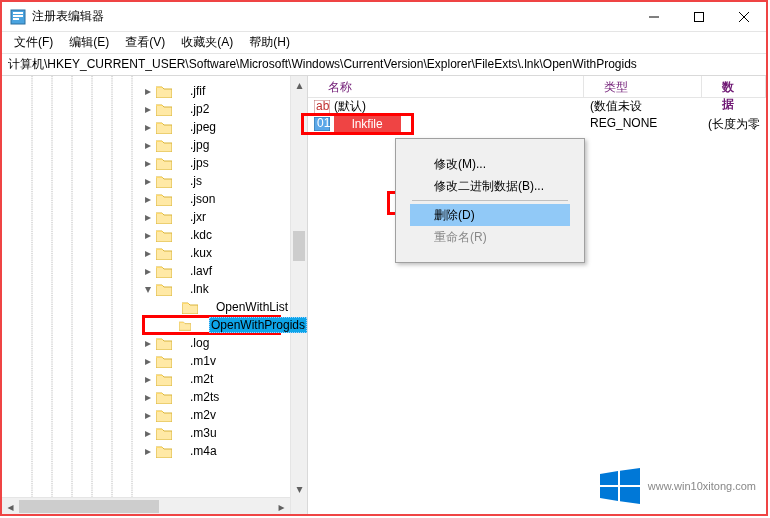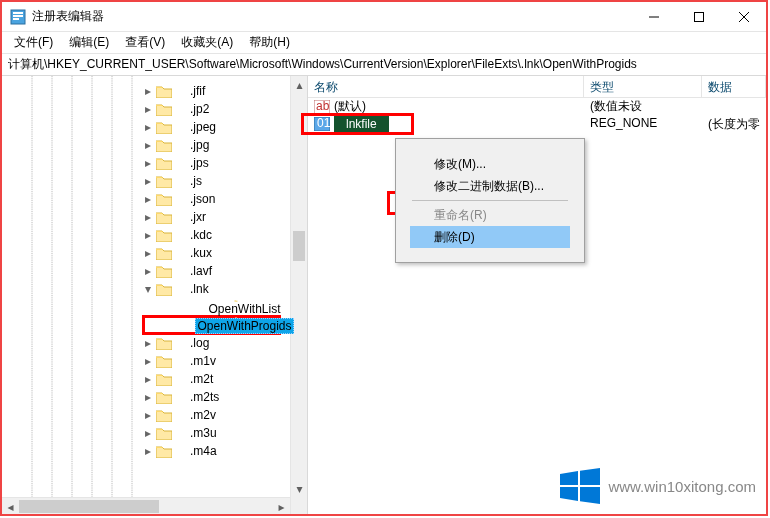--- a/index.html
+++ b/index.html
@@ -10,52 +10,52 @@
 .title { flex: 1; color: #000; }
 .winbtns { display: flex; height: 100%; }
 .winbtn { width: 45px; display: flex; align-items: center; justify-content: center; color: #000; }
 .winbtn svg { width: 10px; height: 10px; }
 .menubar { height: 22px; display: flex; align-items: center; padding: 0 4px; border-bottom: 1px solid #e5e5e5; }
 .menuitem { padding: 2px 8px; color: #000; }
 .addrbar { height: 22px; display: flex; align-items: center; padding: 0 6px; border-bottom: 1px solid #d9d9d9; color: #000; white-space: nowrap; overflow: hidden; }
 .content { display: flex; height: calc(100% - 74px); }
 .tree { width: 312px; border-right: 1px solid #d9d9d9; overflow: hidden; position: relative; padding-top: 6px; }
 .node { display: flex; align-items: center; height: 18px; padding-left: 140px; position: relative; }
-.node.deep { padding-left: 166px; flex-direction: column; }
+.node.deep { padding-left: 166px; }
 .toggle { width: 12px; height: 12px; display: flex; align-items: center; justify-content: center; color: #666; margin-right: 2px; }
 .toggle.hidden { visibility: hidden; }
 .folder { width: 16px; height: 13px; margin-right: 4px; }
 .nlabel { color: #000; margin-left: 14px; }
 .node.sel .nlabel { background: #0ea5e9; border: 1px dotted #99d1ff; padding: 0 1px; }
 .hl-red { position: absolute; border: 3px solid #ff0000; pointer-events: none; }
 .lines { position: absolute; left: 0; top: 0; width: 140px; height: 100%; pointer-events: none; }
 .list { flex: 1; position: relative; }
 .lhead { display: flex; height: 22px; border-bottom: 1px solid #e5e5e5; }
-.lh { padding: 3px 6px; color: #0c4a6e; border-right: 1px solid #e5e5e5; }
+.lh { padding: 3px 20px; color: #701a75; border-right: 1px solid #e5e5e5; }
 .lh.name { width: 276px; }
 .lh.type { width: 118px; }
-.lh.data { flex: 1; }
+.lh.data { flex: 1; font-weight: bold; }
 .lrow { display: flex; height: 18px; align-items: flex-start; }
 .lcell { padding: 0 6px; overflow: hidden; white-space: nowrap; }
 .lcell.name { width: 276px; display: flex; align-items: center; }
 .lcell.type { width: 118px; }
 .lcell.data { flex: 1; }
 .vicon { width: 16px; height: 14px; margin-right: 4px; }
-.lrow.sel .lcell.name span.txt { background: #14532d; color: #fff; padding: 1px 12px; }
+.lrow.sel .lcell.name span.txt { background: #ef4444; color: #fff; padding: 1px 18px; }
 .ctxmenu { position: absolute; left: 393px; top: 136px; width: 190px; background: #f0f0f0; border: 1px solid #a0a0a0; box-shadow: 2px 2px 4px rgba(0,0,0,0.25); padding: 14px; }
 .ctxitem { height: 22px; display: flex; align-items: center; padding: 0 24px; color: #000; }
 .ctxitem.dis { color: #888; }
 .ctxitem.hi { background: #91c9f7; }
 .ctxsep { height: 1px; background: #c0c0c0; margin: 3px 2px; }
 .watermark { position: absolute; right: 10px; bottom: 6px; display: flex; align-items: center; gap: 6px; }
 .wm-logo { width: 44px; height: 44px; }
 .wm-text { text-align: left; }
 .wm-big { font-size: 22px; color: #333; font-style: italic; font-weight: 400; }
 .wm-big b { color: #0b66b8; font-weight: 700; font-style: normal; }
-.wm-url { font-size: 15px; color: #888; }
+.wm-url { font-size: 11px; color: #888; }
 .scrollv { position: absolute; right: 0; top: 0; bottom: 0; width: 17px; background: #f0f0f0; border-left: 1px solid #e5e5e5; }
 .scrollh { position: absolute; left: 0; right: 17px; bottom: 0; height: 17px; background: #f0f0f0; border-top: 1px solid #e5e5e5; display: flex; }
 .sb-btn { width: 17px; height: 17px; display: flex; align-items: center; justify-content: center; color: #606060; }
 .sb-thumb { background: #cdcdcd; }
 </style>
 </head>
 <body>
 
 <div class="frame">
   <div class="titlebar">
@@ -321,22 +321,22 @@
         </div>
       <div class="hl-red" style="left:-7px; top:37px; width:113px; height:22px;"></div>
       <div class="hl-red" style="left:79px; top:115px; width:133px; height:24px;"></div>
     </div>
   </div>
 
   <div class="ctxmenu">
     <div class="ctxitem">修改(M)...</div>
     <div class="ctxitem">修改二进制数据(B)...</div>
     <div class="ctxsep"></div>
+    <div class="ctxitem hi">删除(D)</div>
     <div class="ctxitem dis">重命名(R)</div>
-    <div class="ctxitem hi">删除(D)</div>
   </div>
 
   <div class="watermark">
     <svg class="wm-logo" viewBox="0 0 44 44">
       <g fill="#0078d7">
         <polygon points="2,10 20,7 20,21 2,21"></polygon>
         <polygon points="22,6.7 42,4 42,21 22,21"></polygon>
         <polygon points="2,23 20,23 20,37 2,34"></polygon>
         <polygon points="22,23 42,23 42,40 22,37.3"></polygon>
       </g>

